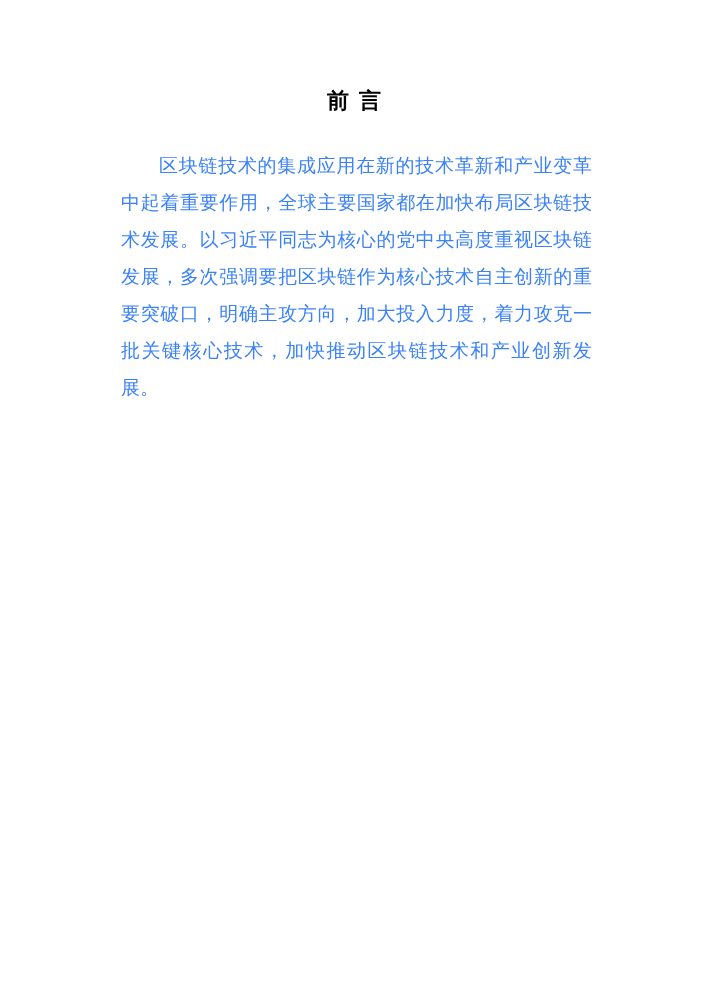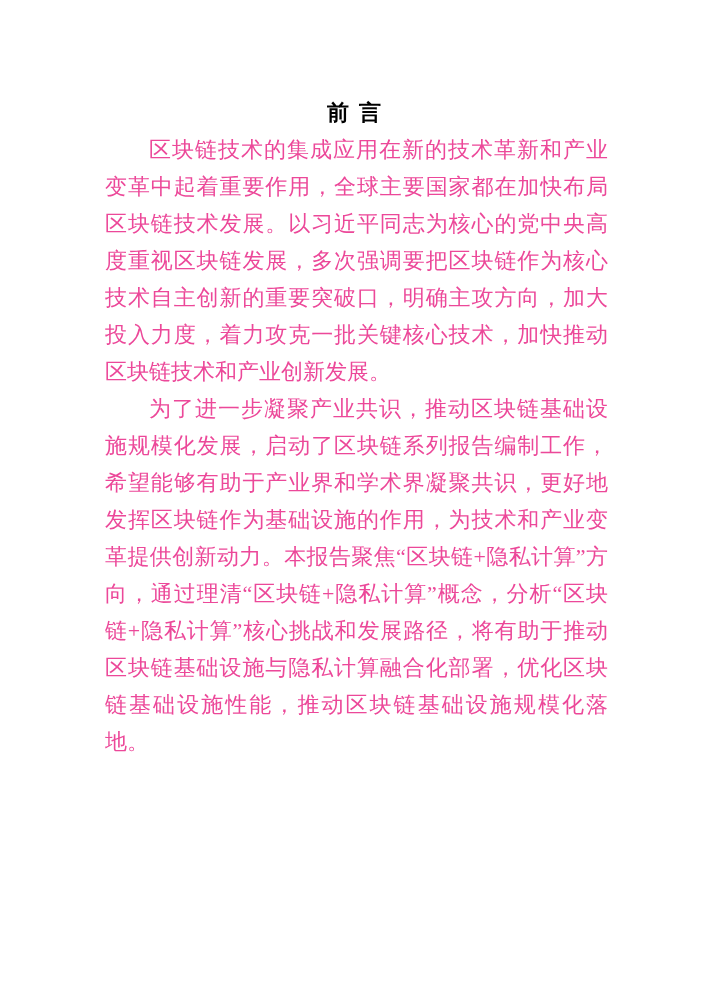--- a/index.html
+++ b/index.html
@@ -14,50 +14,49 @@
     background: #ffffff;
     overflow: hidden;
     font-family: "Liberation Serif", "DejaVu Serif", serif;
     color: #000000;
   }
   .doc-title {
     position: absolute;
     top: 88px;
     left: 0;
     right: 0;
-    margin: 12px;
+    margin: 0;
     text-align: center;
     font-family: "Liberation Sans", "DejaVu Sans", sans-serif;
     font-weight: bold;
     font-size: 22px;
     line-height: 26px;
     letter-spacing: 2px;
     color: #000000;
   }
   .content {
     position: absolute;
     top: 131px;
     left: 105px;
     width: 503px;
   }
   .content p {
-    margin: 0;
+    margin: 16px;
     padding: 0;
-    font-size: 22px;
+    font-size: 19px;
     line-height: 37px;
     text-align: justify;
     text-justify: inter-character;
     text-indent: 2em;
-    color: #ec4899;
+    color: #3b82f6;
     word-break: break-all;
   }
 </style>
 </head>
 <body>
 
 <div class="page">
   <h1 class="doc-title">前 言</h1>
 
   <div class="content">
     <p>区块链技术的集成应用在新的技术革新和产业变革中起着重要作用，全球主要国家都在加快布局区块链技术发展。以习近平同志为核心的党中央高度重视区块链发展，多次强调要把区块链作为核心技术自主创新的重要突破口，明确主攻方向，加大投入力度，着力攻克一批关键核心技术，加快推动区块链技术和产业创新发展。</p>
-    <p>为了进一步凝聚产业共识，推动区块链基础设施规模化发展，启动了区块链系列报告编制工作，希望能够有助于产业界和学术界凝聚共识，更好地发挥区块链作为基础设施的作用，为技术和产业变革提供创新动力。本报告聚焦“区块链+隐私计算”方向，通过理清“区块链+隐私计算”概念，分析“区块链+隐私计算”核心挑战和发展路径，将有助于推动区块链基础设施与隐私计算融合化部署，优化区块链基础设施性能，推动区块链基础设施规模化落地。</p>
   </div>
 </div>
 
 </body></html>

